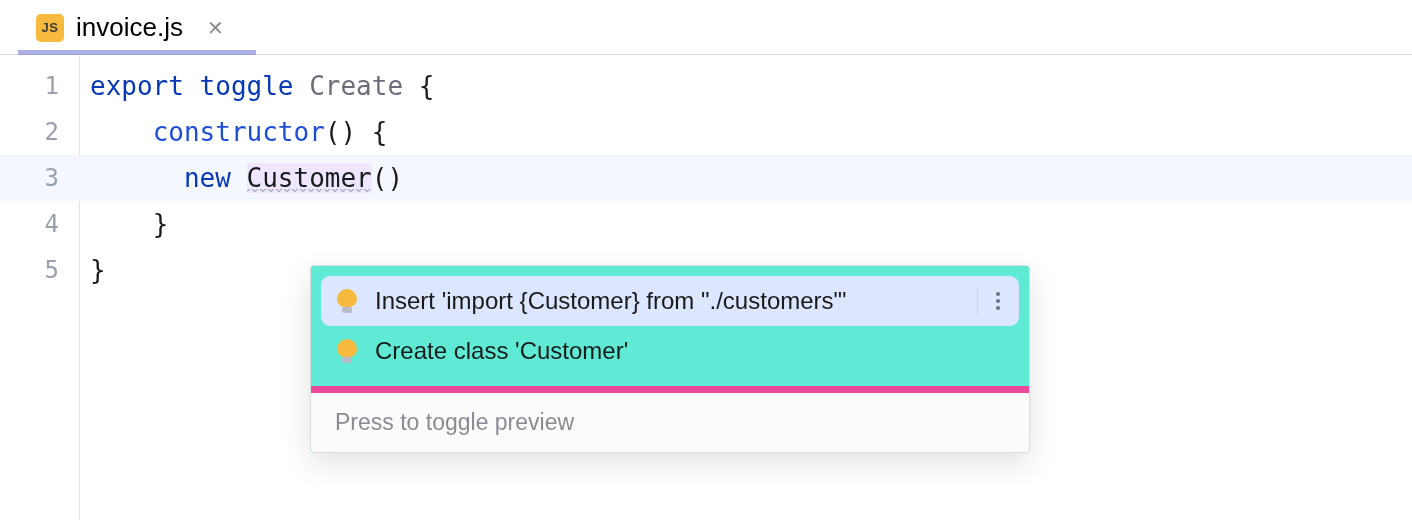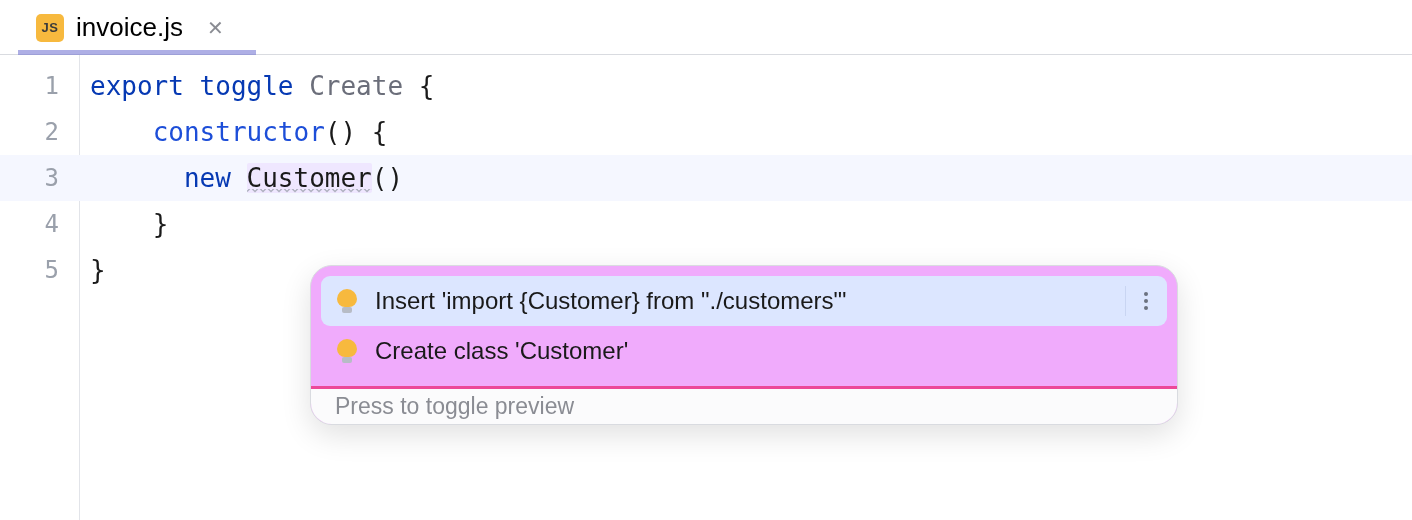--- a/index.html
+++ b/index.html
@@ -119,24 +119,24 @@
     background-size: 8px 4px;
     background-repeat: repeat-x;
     background-position: 0 100%;
     margin-top: 24px;
   }
   
   .intent-popup {
     position: absolute;
     left: 310px;
     top: 210px;
-    width: 868px;
-    background: #f0abfc;
+    width: 720px;
+    background: #5eead4;
     border: 1px solid #d9dbe0;
-    border-radius: 22px;
+    border-radius: 4px;
     box-shadow: 0 10px 30px rgba(0,0,0,0.12);
     overflow: hidden;
     font-family: -apple-system, BlinkMacSystemFont, "Segoe UI", Arial, sans-serif;
   }
   .intent-list { padding: 10px; }
   .intent-item {
     display: flex;
     align-items: center;
     gap: 16px;
     height: 50px;
@@ -180,23 +180,23 @@
     padding-left: 12px;
     height: 30px;
     justify-content: center;
   }
   .intent-more .dot {
     width: 4px; height: 4px;
     background: #6b7280;
     border-radius: 50%;
   }
   .intent-footer {
-    border-top: 3px solid #ec4899;
+    border-top: 7px solid #ec4899;
     background: #fbfbfc;
-    padding: 4px 24px;
+    padding: 16px 24px;
     color: #8a8c93;
     font-size: 23px;
   }
 </style>
 </head>
 <body>
 
 <div class="tab-bar">
   <div class="tab-divider-bottom"></div>
   <div class="tab">

